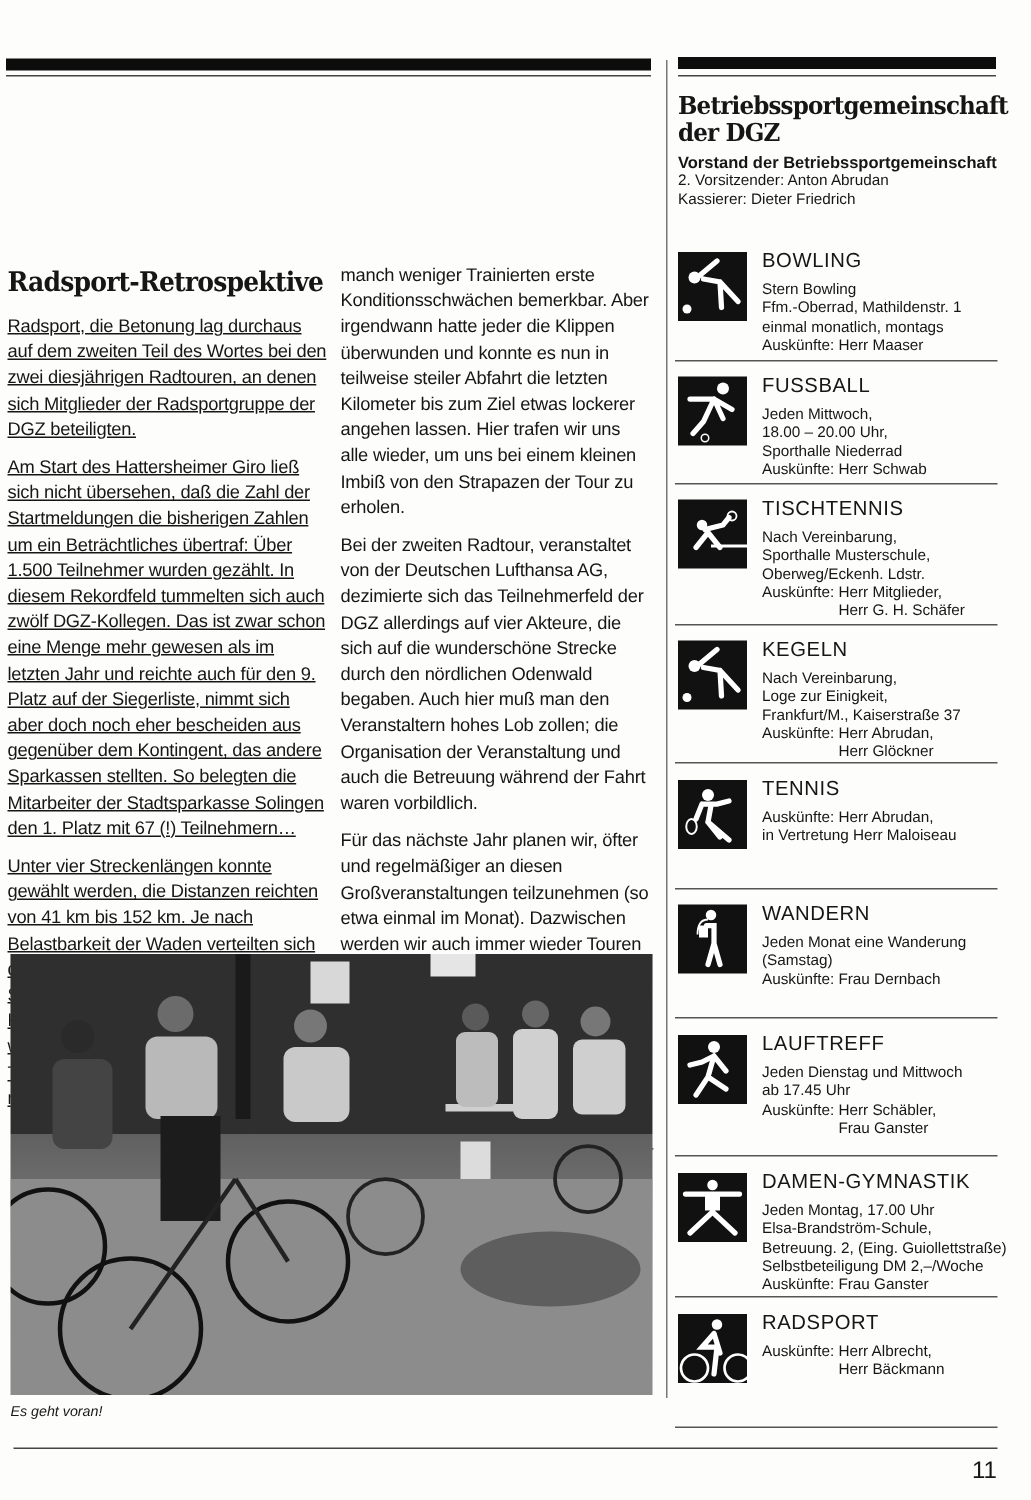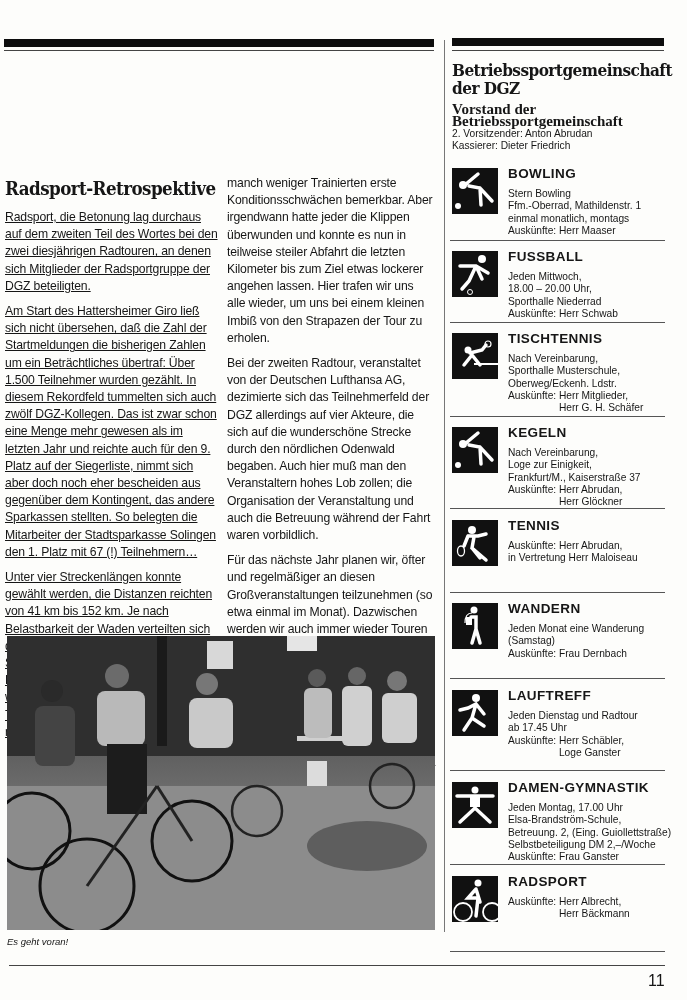--- a/index.html
+++ b/index.html
@@ -11,25 +11,25 @@
   .vrule { background:#777; width:1px; }
   .art-title { font-family:"DejaVu Serif", serif; font-weight:bold; font-size:18px;
                letter-spacing:-0.6px; transform:scaleX(0.93); transform-origin:left top; white-space:nowrap; }
   .col { font-size:12.2px; line-height:17.2px; letter-spacing:-0.15px; }
   .col p { margin:0 0 8px 0; }
   .col .it { font-style:italic; }
   .sig { font-style:italic; float:right; }
   .side-title { font-family:"DejaVu Serif", serif; font-weight:bold; font-size:16.5px; line-height:18px;
                 letter-spacing:-0.6px; transform:scaleX(0.93); transform-origin:left top; white-space:nowrap; }
   .vorstand { font-size:10.2px; line-height:12.4px; }
-  .vorstand .h { font-weight:bold; font-size:15px;font-family:Liberation Serif, serif; }
+  .vorstand .h { font-weight:bold; font-size:11px; }
   .sport { position:absolute; left:452px; width:230px; }
   .sport .icon { position:absolute; left:0; top:0; width:46px; height:46px; background:#111; }
   .sport .icon svg { width:46px; height:46px; display:block; }
-  .sport .name { position:absolute; left:56px; top:-2px; font-weight:bold; font-size:13.5px; letter-spacing:0.4px; white-space:nowrap; }
+  .sport .name { position:absolute; left:56px; top:-2px; font-weight:normal; font-size:13.5px; letter-spacing:0.4px; white-space:nowrap; }
   .sport .info { position:absolute; left:56px; top:20px; font-size:10.2px; line-height:12.3px; white-space:nowrap; }
   .sep { position:absolute; left:450px; width:215px; height:1px; background:#555; }
   .photo { position:absolute; left:7px; top:636px; width:428px; height:294px; overflow:hidden;
            background:linear-gradient(180deg,#3a3a3a 0%,#555 30%,#6f6f6f 55%,#8a8a8a 75%,#9c9c9c 100%); }
   .caption { font-style:italic; font-size:9.5px; }
   .pageno { font-size:16px; }
 </style>
 </head>
 <body>
 
@@ -209,24 +209,24 @@
 
 <div class="sport" style="top:690px;">
   <div class="icon">
       <svg viewBox="0 0 46 46">
         <circle cx="24" cy="8" r="4" fill="#fff"></circle>
         <path d="M8 20 L16 18 L24 14 L32 24 M24 14 L20 28 L12 40 M20 28 L32 36" stroke="#fff" stroke-width="3.5" fill="none" stroke-linecap="round"></path>
       </svg>
     </div>
   <div class="name">LAUFTREFF</div>
   <div class="info">
-      <div>Jeden Dienstag und Radtour</div>
+      <div>Jeden Dienstag und Mittwoch</div>
       <div>ab 17.45 Uhr</div>
       <div>Auskünfte: Herr Schäbler,</div>
-      <div style="white-space:pre">                  Loge Ganster</div>
+      <div style="white-space:pre">                  Frau Ganster</div>
     </div>
 </div>
 <div class="sep" style="top:770px;"></div>
 
 <div class="sport" style="top:782px;">
   <div class="icon">
       <svg viewBox="0 0 46 46">
         <circle cx="23" cy="8" r="3.5" fill="#fff"></circle>
         <path d="M5 14 L41 14 M23 14 L23 26 M23 26 L8 40 M23 26 L38 40" stroke="#fff" stroke-width="3.5" fill="none" stroke-linecap="round"></path>
         <rect x="18" y="15" width="10" height="10" fill="#fff"></rect>

